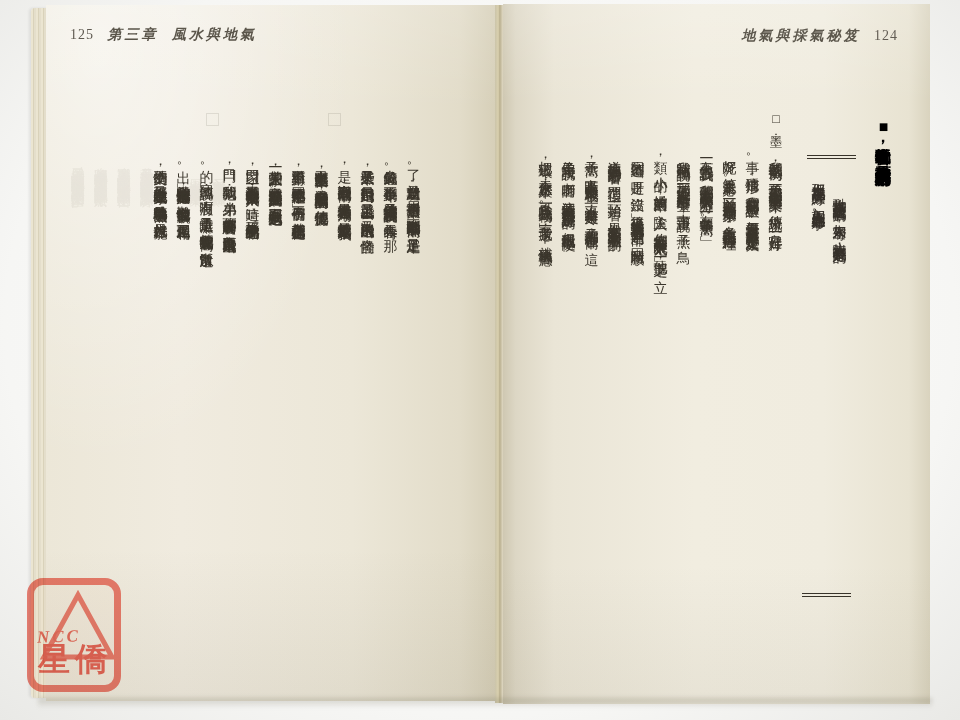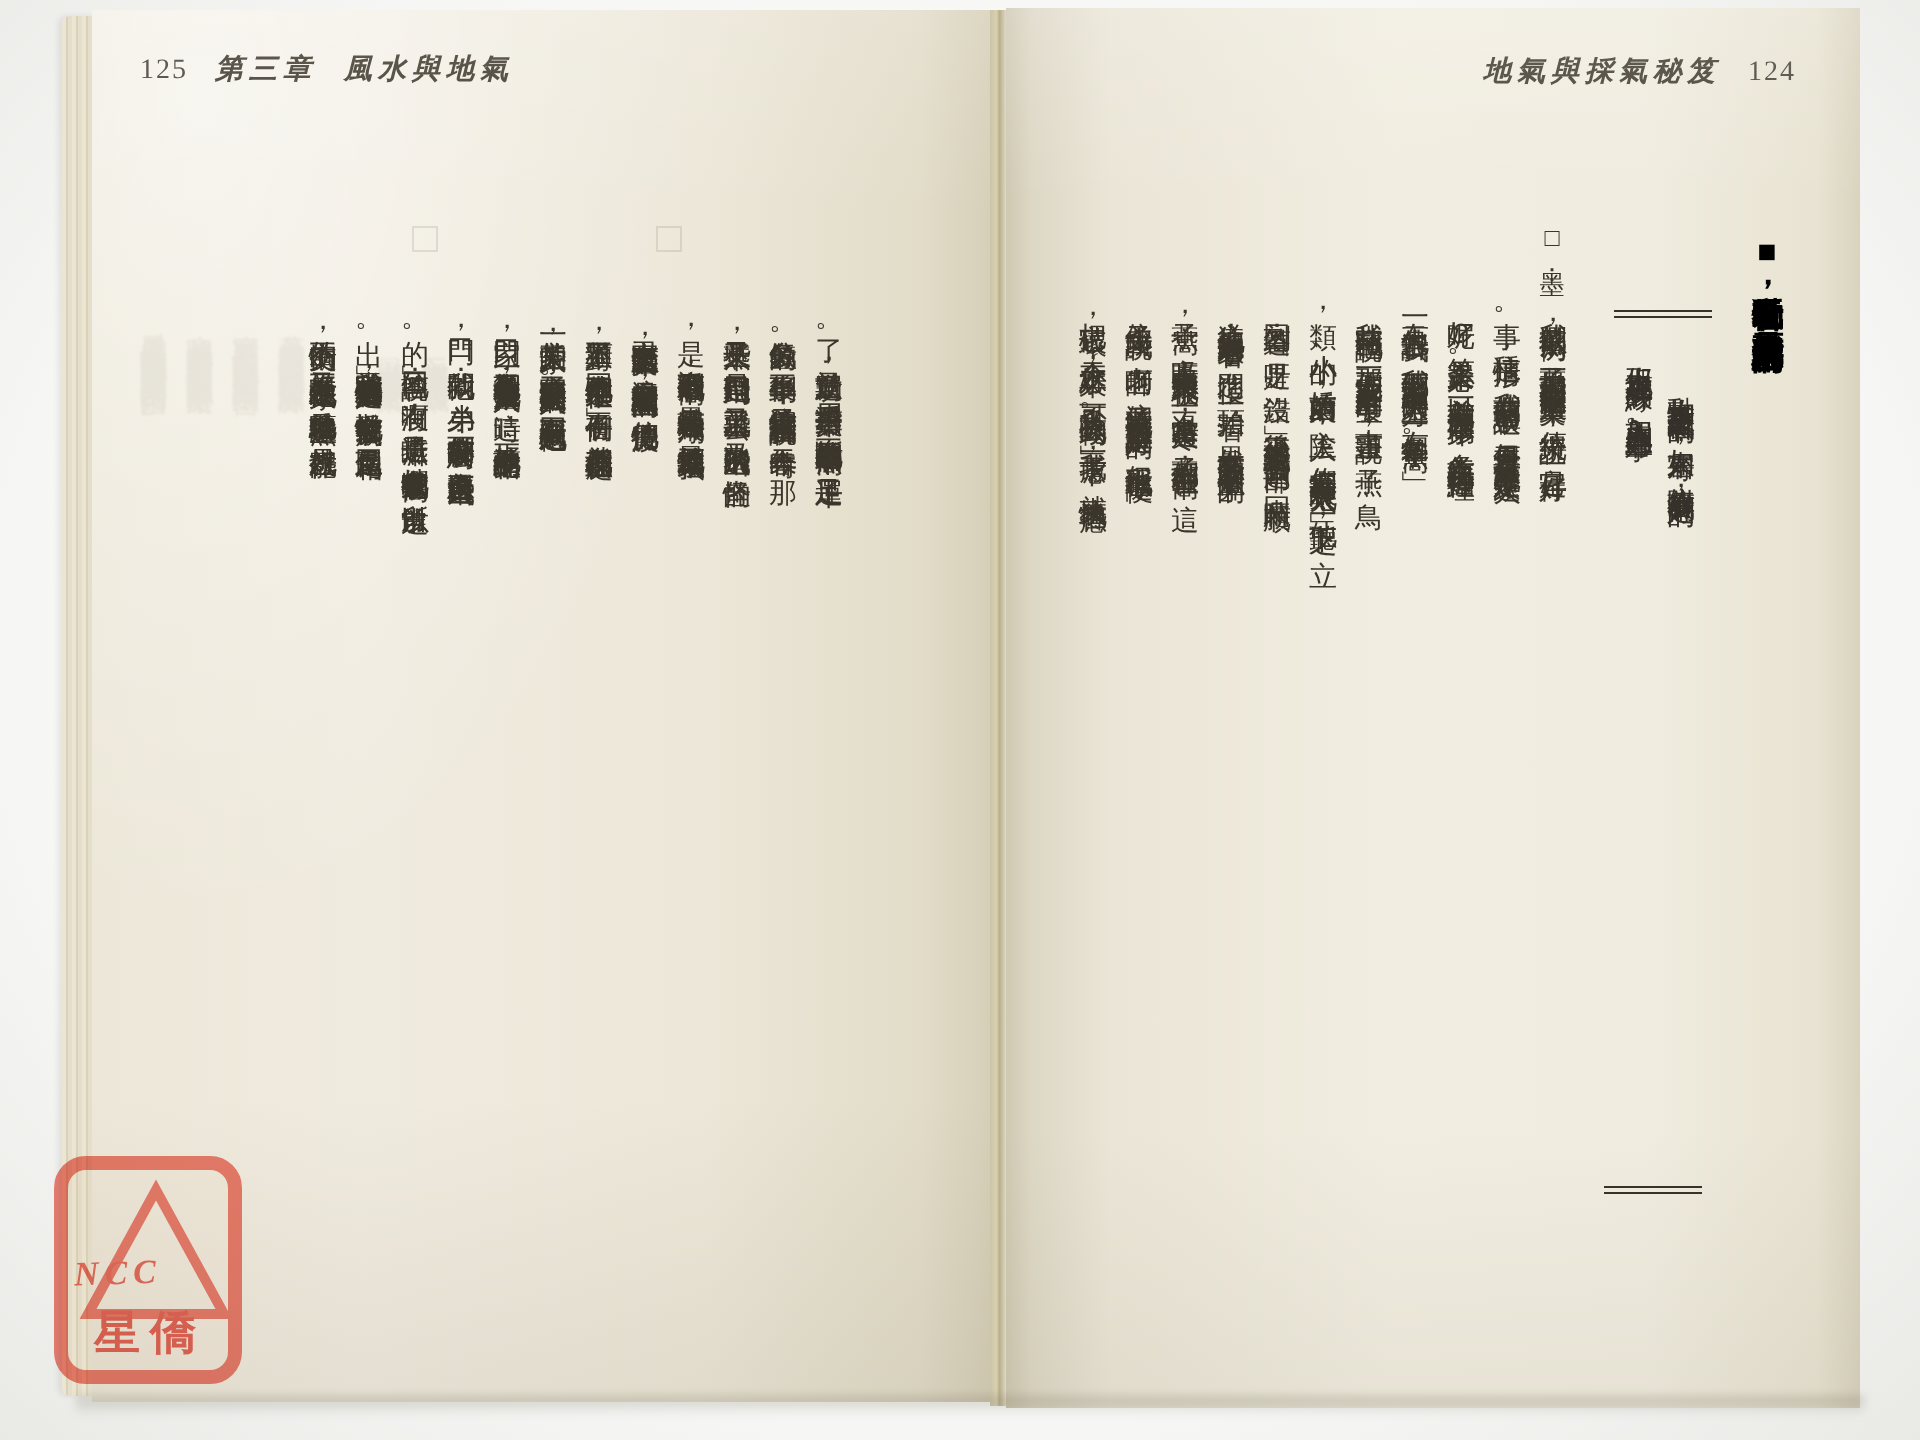--- a/index.html
+++ b/index.html
@@ -56,21 +56,21 @@
   .ghost-short{left:138px;top:148px;height:360px;width:46px;font-size:14px;letter-spacing:1px;line-height:23px;}
   .ghost-sq{position:absolute;width:11px;height:11px;border:1.5px solid rgba(90,85,70,.14);}
   
   .stamp{position:absolute;left:27px;top:578px;width:94px;height:114px;box-sizing:border-box;
     border:7px solid #f2796c;border-radius:16px;opacity:.92;mix-blend-mode:multiply;
     background:rgba(252,225,218,.15);}
   .stamp svg{position:absolute;left:0;top:0;}
   .stamp-ncc{position:absolute;left:3px;top:42px;font-family:"Liberation Serif","DejaVu Serif",serif;
     font-style:italic;font-weight:bold;font-size:17px;letter-spacing:3px;color:#ef685a;transform:rotate(-2deg);}
   .stamp-name{position:absolute;left:3px;bottom:3px;width:76px;text-align:center;
-    font-weight:bold;font-size:23px;letter-spacing:5px;color:#ee5f52;white-space:nowrap;}
+    font-weight:bold;font-size:32px;letter-spacing:5px;color:#ee5f52;white-space:nowrap;}
 </style>
 </head>
 <body>
 
 <div class="stage">
 
   <div class="edge-stack"></div>
 
   <div class="page left-page">
     <div class="page-header hdr-left">

